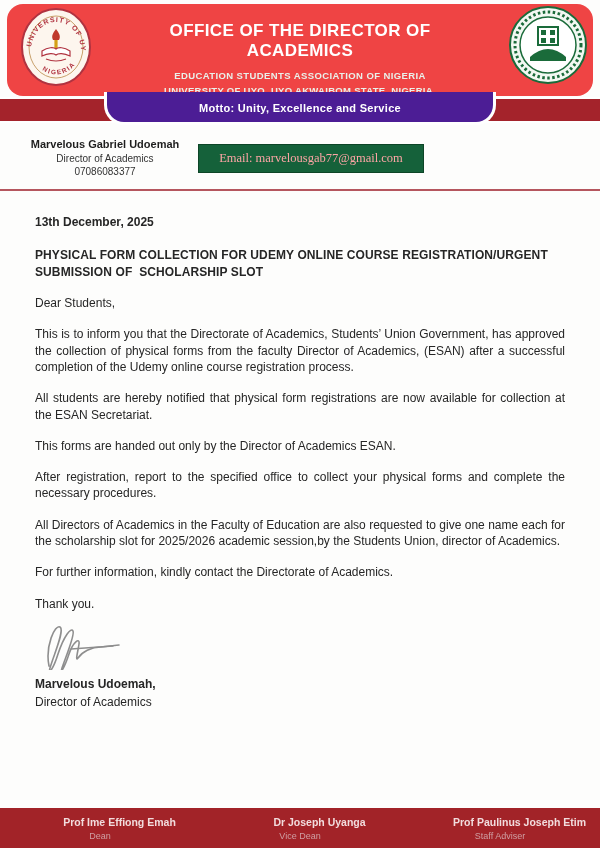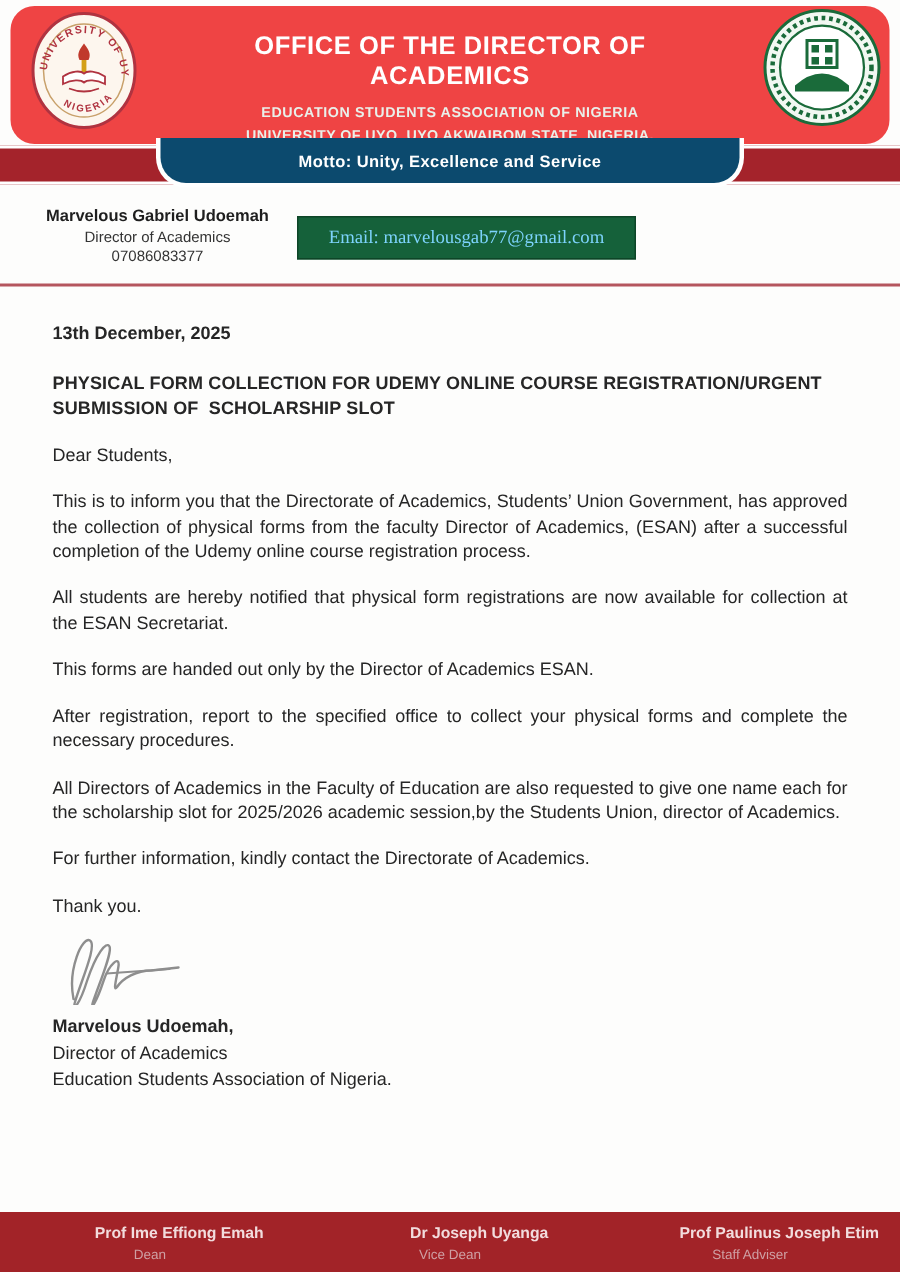--- a/index.html
+++ b/index.html
@@ -19,34 +19,34 @@
   .univ{margin-top:4px;font-size:9.5px;font-weight:bold;letter-spacing:.3px;color:#e9f0ea;}
   .logo{position:absolute;z-index:4;}
   .logo-left{left:20px;top:7px;}
   .logo-right{right:12px;top:5px;}
   .ribbon{
     position:absolute;left:0;right:0;top:97px;height:22px;
     background:#a4232b;border-top:2px solid #fff;border-bottom:2px solid #fff;z-index:2;
   }
   .motto-tab{
     position:absolute;left:50%;transform:translateX(-50%);
-    top:92px;width:386px;height:30px;background:#0c4a6e;
+    top:92px;width:386px;height:30px;background:#4c1d95;
     border-left:3px solid #fff;border-right:3px solid #fff;border-bottom:3px solid #fff;
     border-radius:0 0 20px 20px;z-index:3;
     color:#fff;font-size:11px;font-weight:bold;text-align:center;line-height:32px;letter-spacing:.3px;
   }
   
   .contact{position:absolute;left:0;right:0;top:133px;height:58px;}
   .contact-left{position:absolute;left:16px;top:5px;width:178px;text-align:center;color:#1e1e1e;}
   .contact-name{font-size:11px;font-weight:bold;}
   .contact-role{font-size:10px;margin-top:3px;color:#333;}
   .contact-phone{font-size:10px;margin-top:2px;color:#333;}
   .email-box{
     position:absolute;left:198px;top:11px;width:226px;height:29px;
-    background:#15613a;color:#7dd3fc;text-align:center;line-height:29px;
+    background:#15613a;color:#fca5a5;text-align:center;line-height:29px;
     font-family:"Liberation Serif","DejaVu Serif",serif;font-size:12.5px;
     box-shadow:0 0 0 1px #0d4527 inset;
   }
   .divider{position:absolute;left:0;right:0;top:189px;height:2px;background:#b5565e;}
   
   .letter{position:absolute;left:35px;right:35px;top:214px;color:#262626;font-size:12px;line-height:1.36;}
   .date{font-weight:bold;margin:0 0 17px 0;}
   .subject{font-weight:bold;margin:0 0 15px 0;white-space:pre-wrap;letter-spacing:.1px;}
   .salutation{margin:0 0 15px 0;}
   .para{margin:0 0 15px 0;text-align:justify;}
@@ -137,21 +137,20 @@
     <div>
       <svg width="100" height="52" viewBox="0 0 100 52" xmlns="http://www.w3.org/2000/svg">
         <path d="M14,48 C10,28 20,6 25,9 C30,12 19,36 15,50 C13,57 18,52 23,36 C29,18 36,9 38,13 C40,17 31,38 27,50 C25,56 29,51 34,36 C38,24 45,19 44,26 C43,33 40,44 43,40 C47,34 56,29 66,29 L84,27" fill="none" stroke="#8e8e8e" stroke-width="1.6" stroke-linecap="round"></path>
         <path d="M36,31 L78,28" fill="none" stroke="#8e8e8e" stroke-width="1.4" stroke-linecap="round"></path>
       </svg>
     </div>
 
     <div class="sig-block">
       <div class="sig-name">Marvelous Udoemah,</div>
       <div class="sig-role">Director of Academics</div>
-      <div class="sig-org">Education Students Association of Nigeria.</div>
     </div>
   </div>
 
   <div class="footer">
     <div class="footer-col">
       <div class="footer-name">Prof Ime Effiong Emah</div>
       <div class="footer-role">Dean</div>
     </div>
     <div class="footer-col">
       <div class="footer-name">Dr Joseph Uyanga</div>

